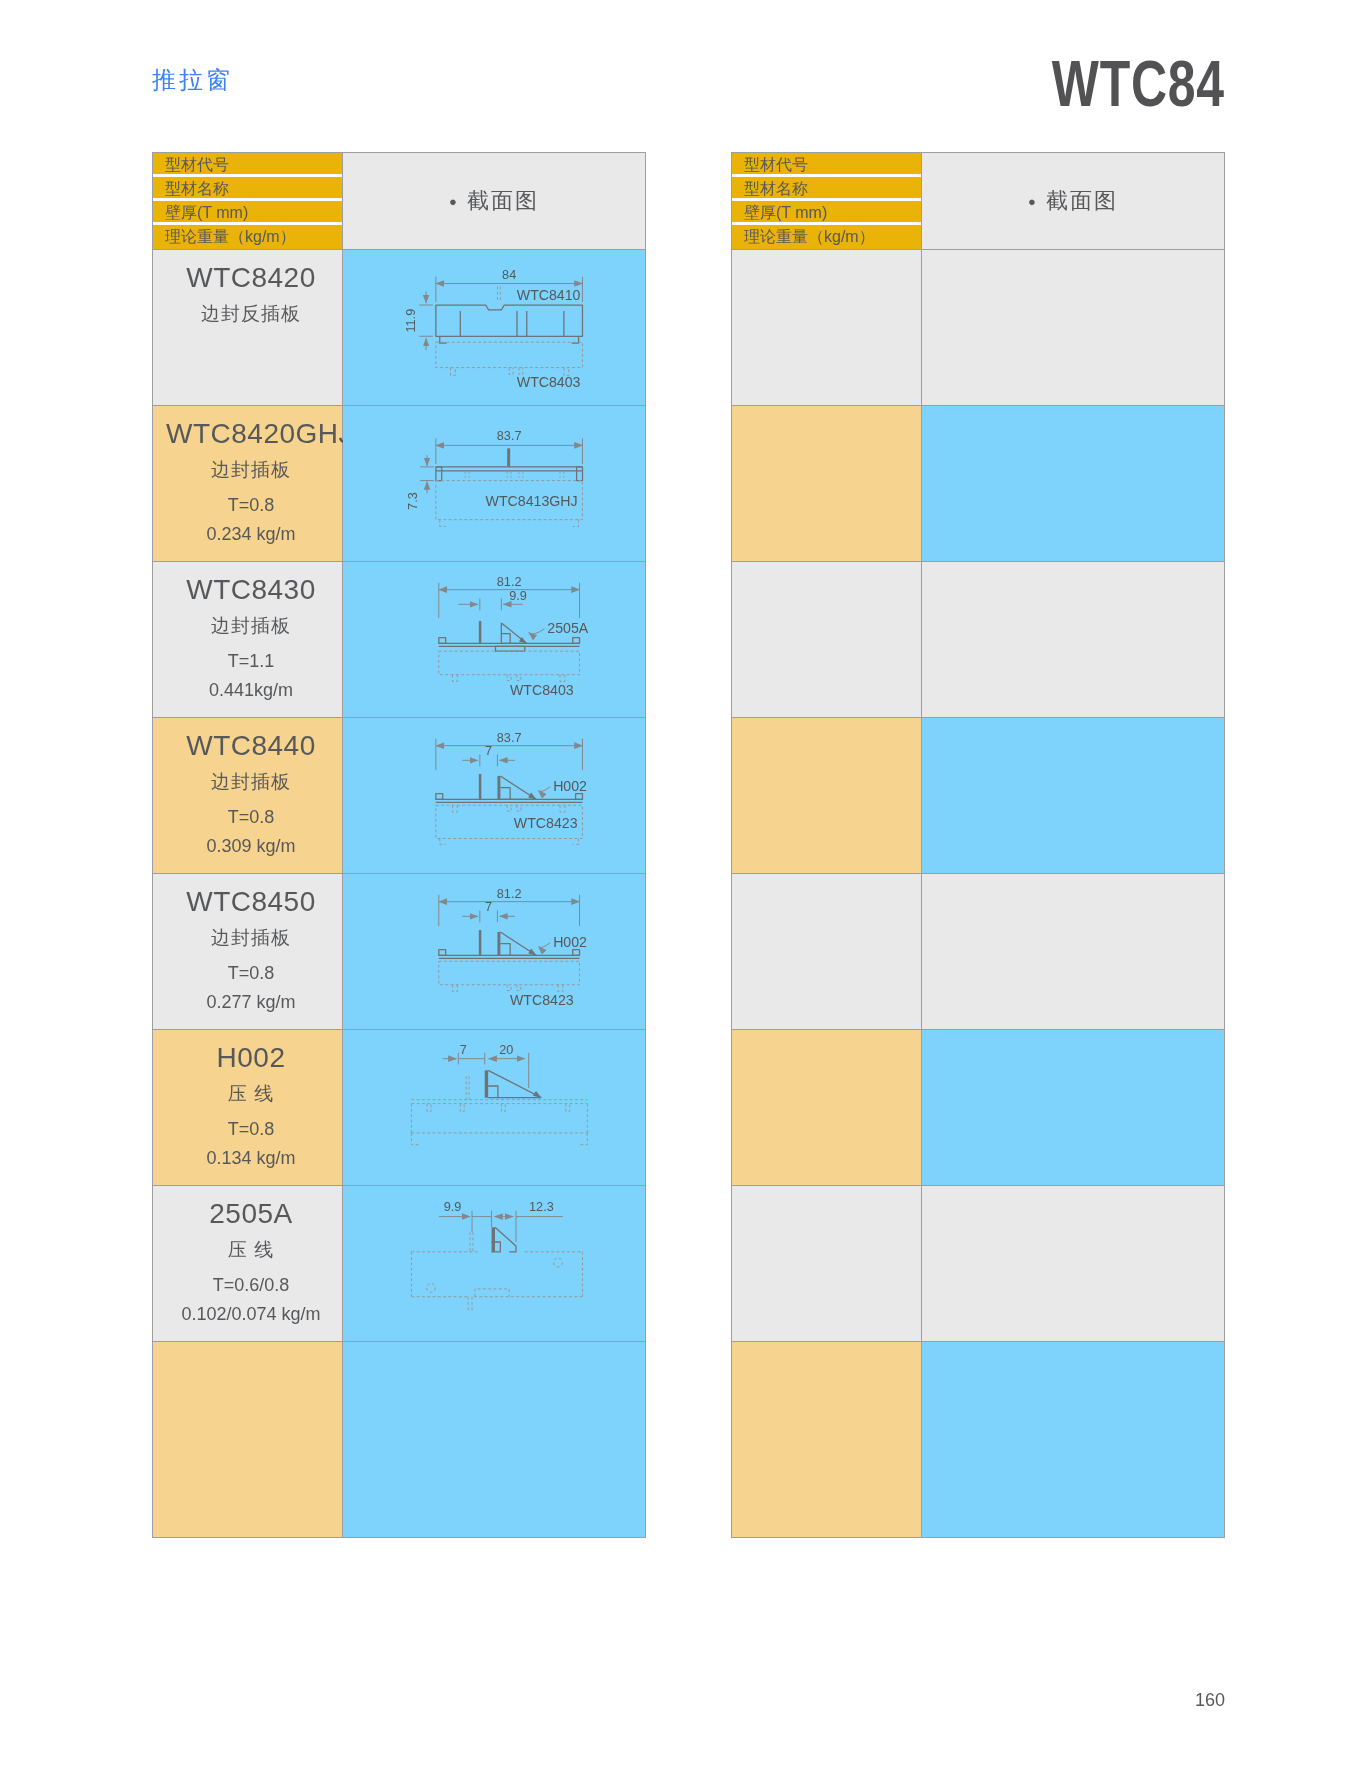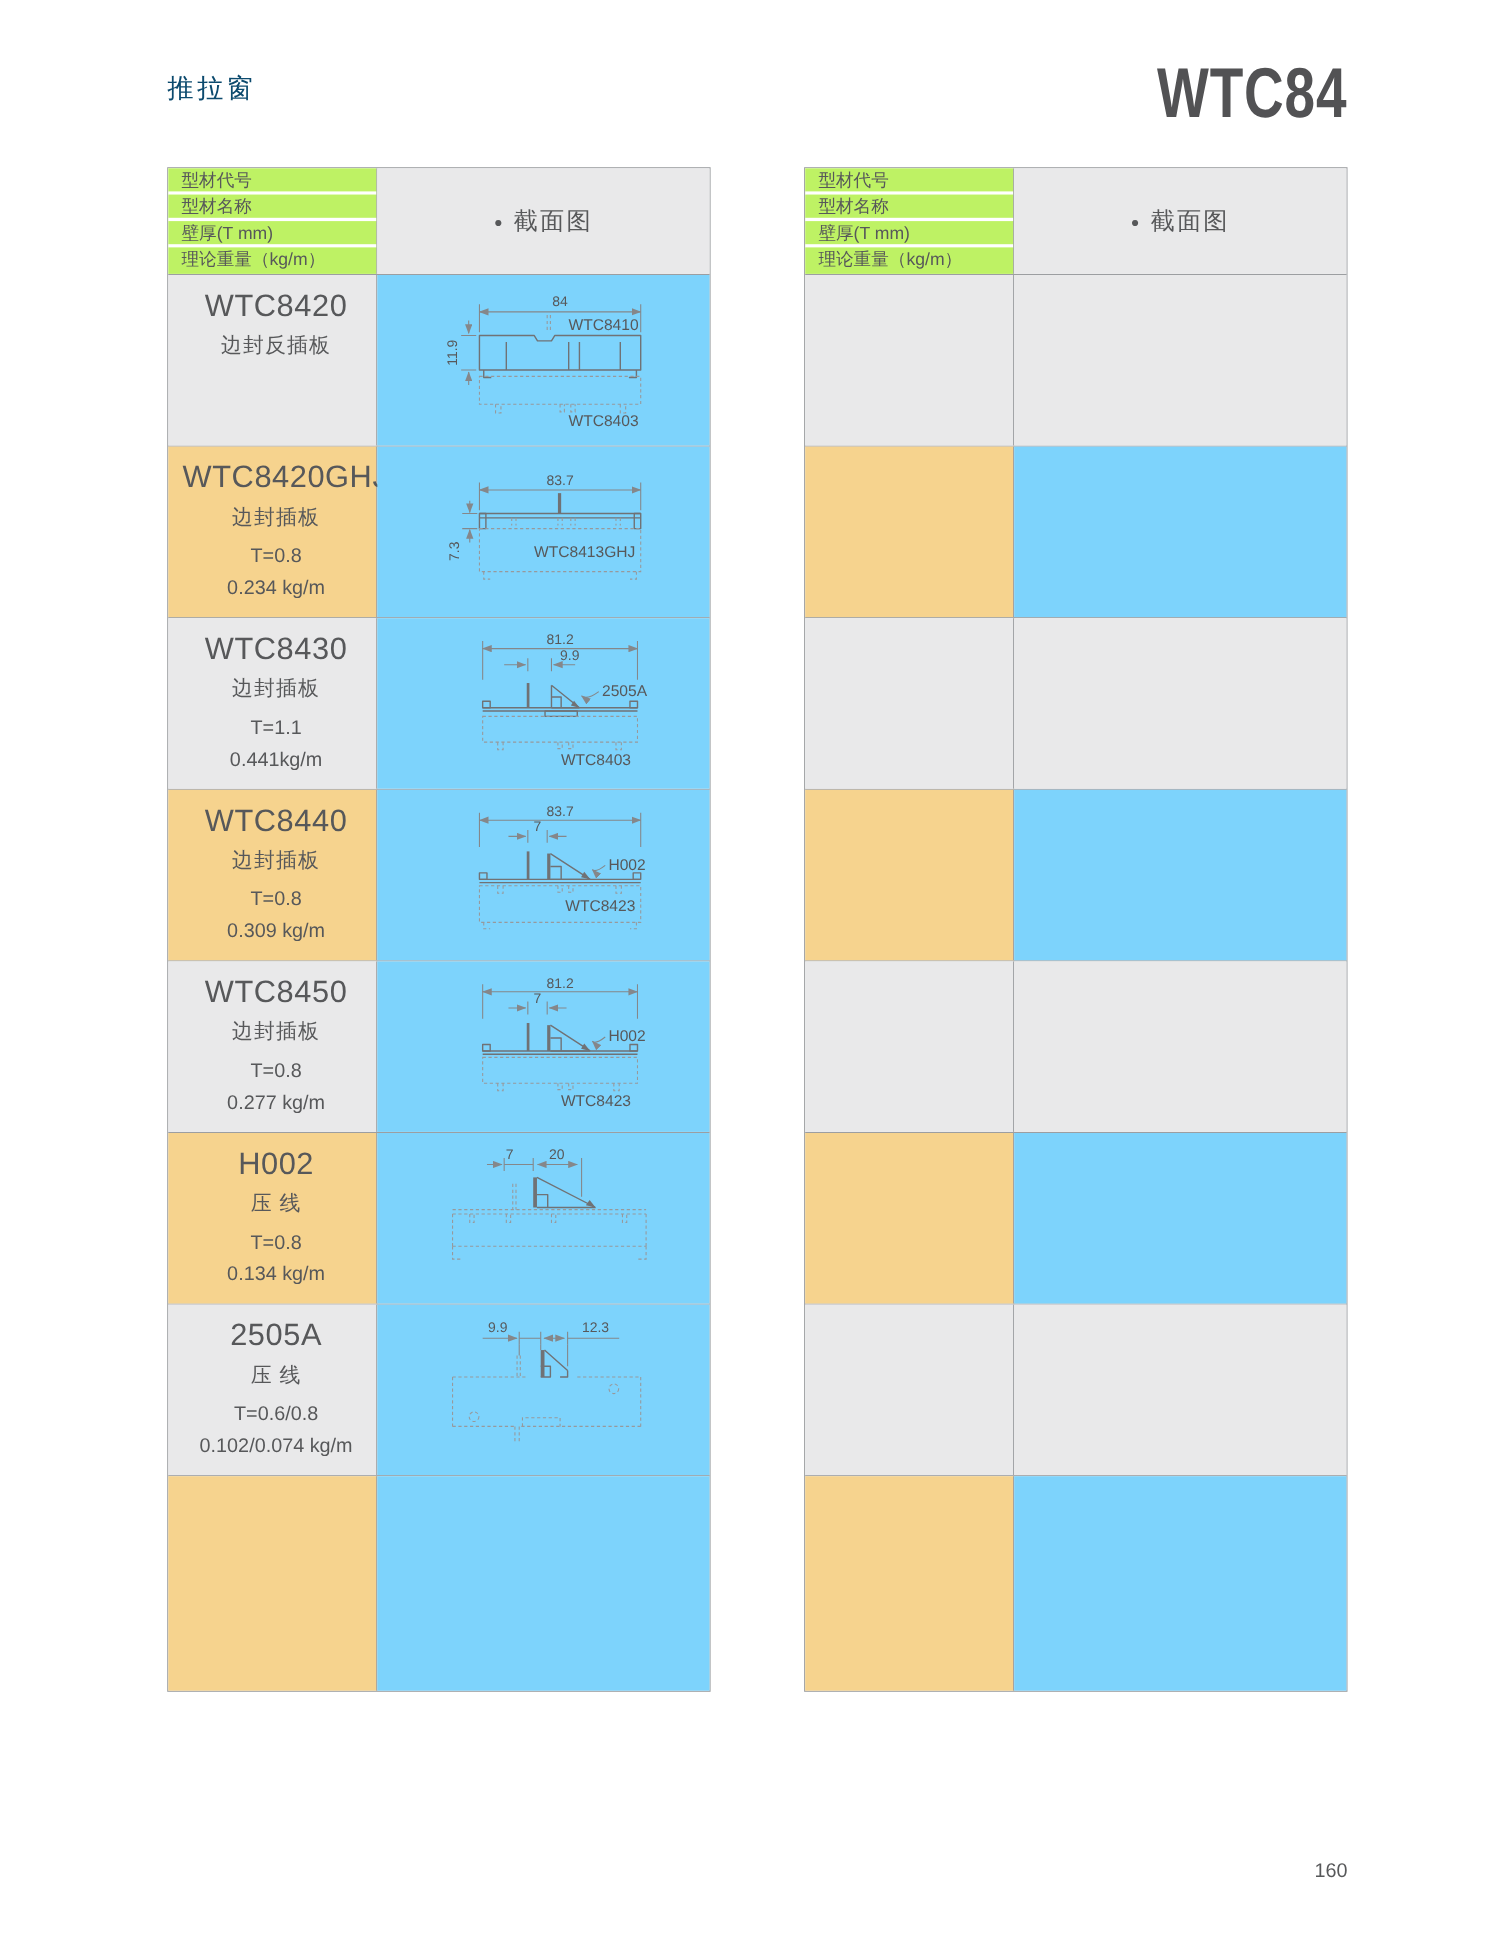--- a/index.html
+++ b/index.html
@@ -4,38 +4,38 @@
 <style>
   * { box-sizing: border-box; margin: 0; padding: 0; }
   html,body { width: 1358px; height: 1772px; background: #ffffff; }
   body {
     position: relative;
     font-family: "Liberation Sans", "DejaVu Sans", sans-serif;
     color: #57585a;
   }
   .cat-title {
     position: absolute; left: 152px; top: 64px;
-    font-size: 24px; letter-spacing: 3px; color: #0c4a6e;
+    font-size: 24px; letter-spacing: 3px; color: #3b82f6;
   }
   .series-title {
     position: absolute; right: 133px; top: 52px;
     font-size: 64px; font-weight: 700; color: #525254;
     transform: scaleX(0.78); transform-origin: 100% 0;
     letter-spacing: 1px; line-height: 1;
   }
   .ptable {
     position: absolute; top: 152px; width: 494px;
     border: 1px solid #9c9ea1; background: #fff;
   }
   .ptable.t-left  { left: 152px; }
   .ptable.t-right { left: 731px; }
   .thead { display: flex; }
   .thead-left { width: 190px; border-right: 1px solid #9c9ea1; background: #fff; }
   .hl {
-    height: 24px; line-height: 24px; background: #bef264;
+    height: 24px; line-height: 24px; background: #eab308;
     border-bottom: 3px solid #ffffff; font-size: 16px; padding-left: 12px;
     white-space: nowrap; overflow: hidden;
   }
   .hl.last { border-bottom: none; }
   .thead-right {
     flex: 1; background: #e9e9ea; display: flex;
     align-items: center; justify-content: center;
     font-size: 22px; letter-spacing: 2px;
   }
   .bullet { font-size: 13px; margin-right: 8px; }

